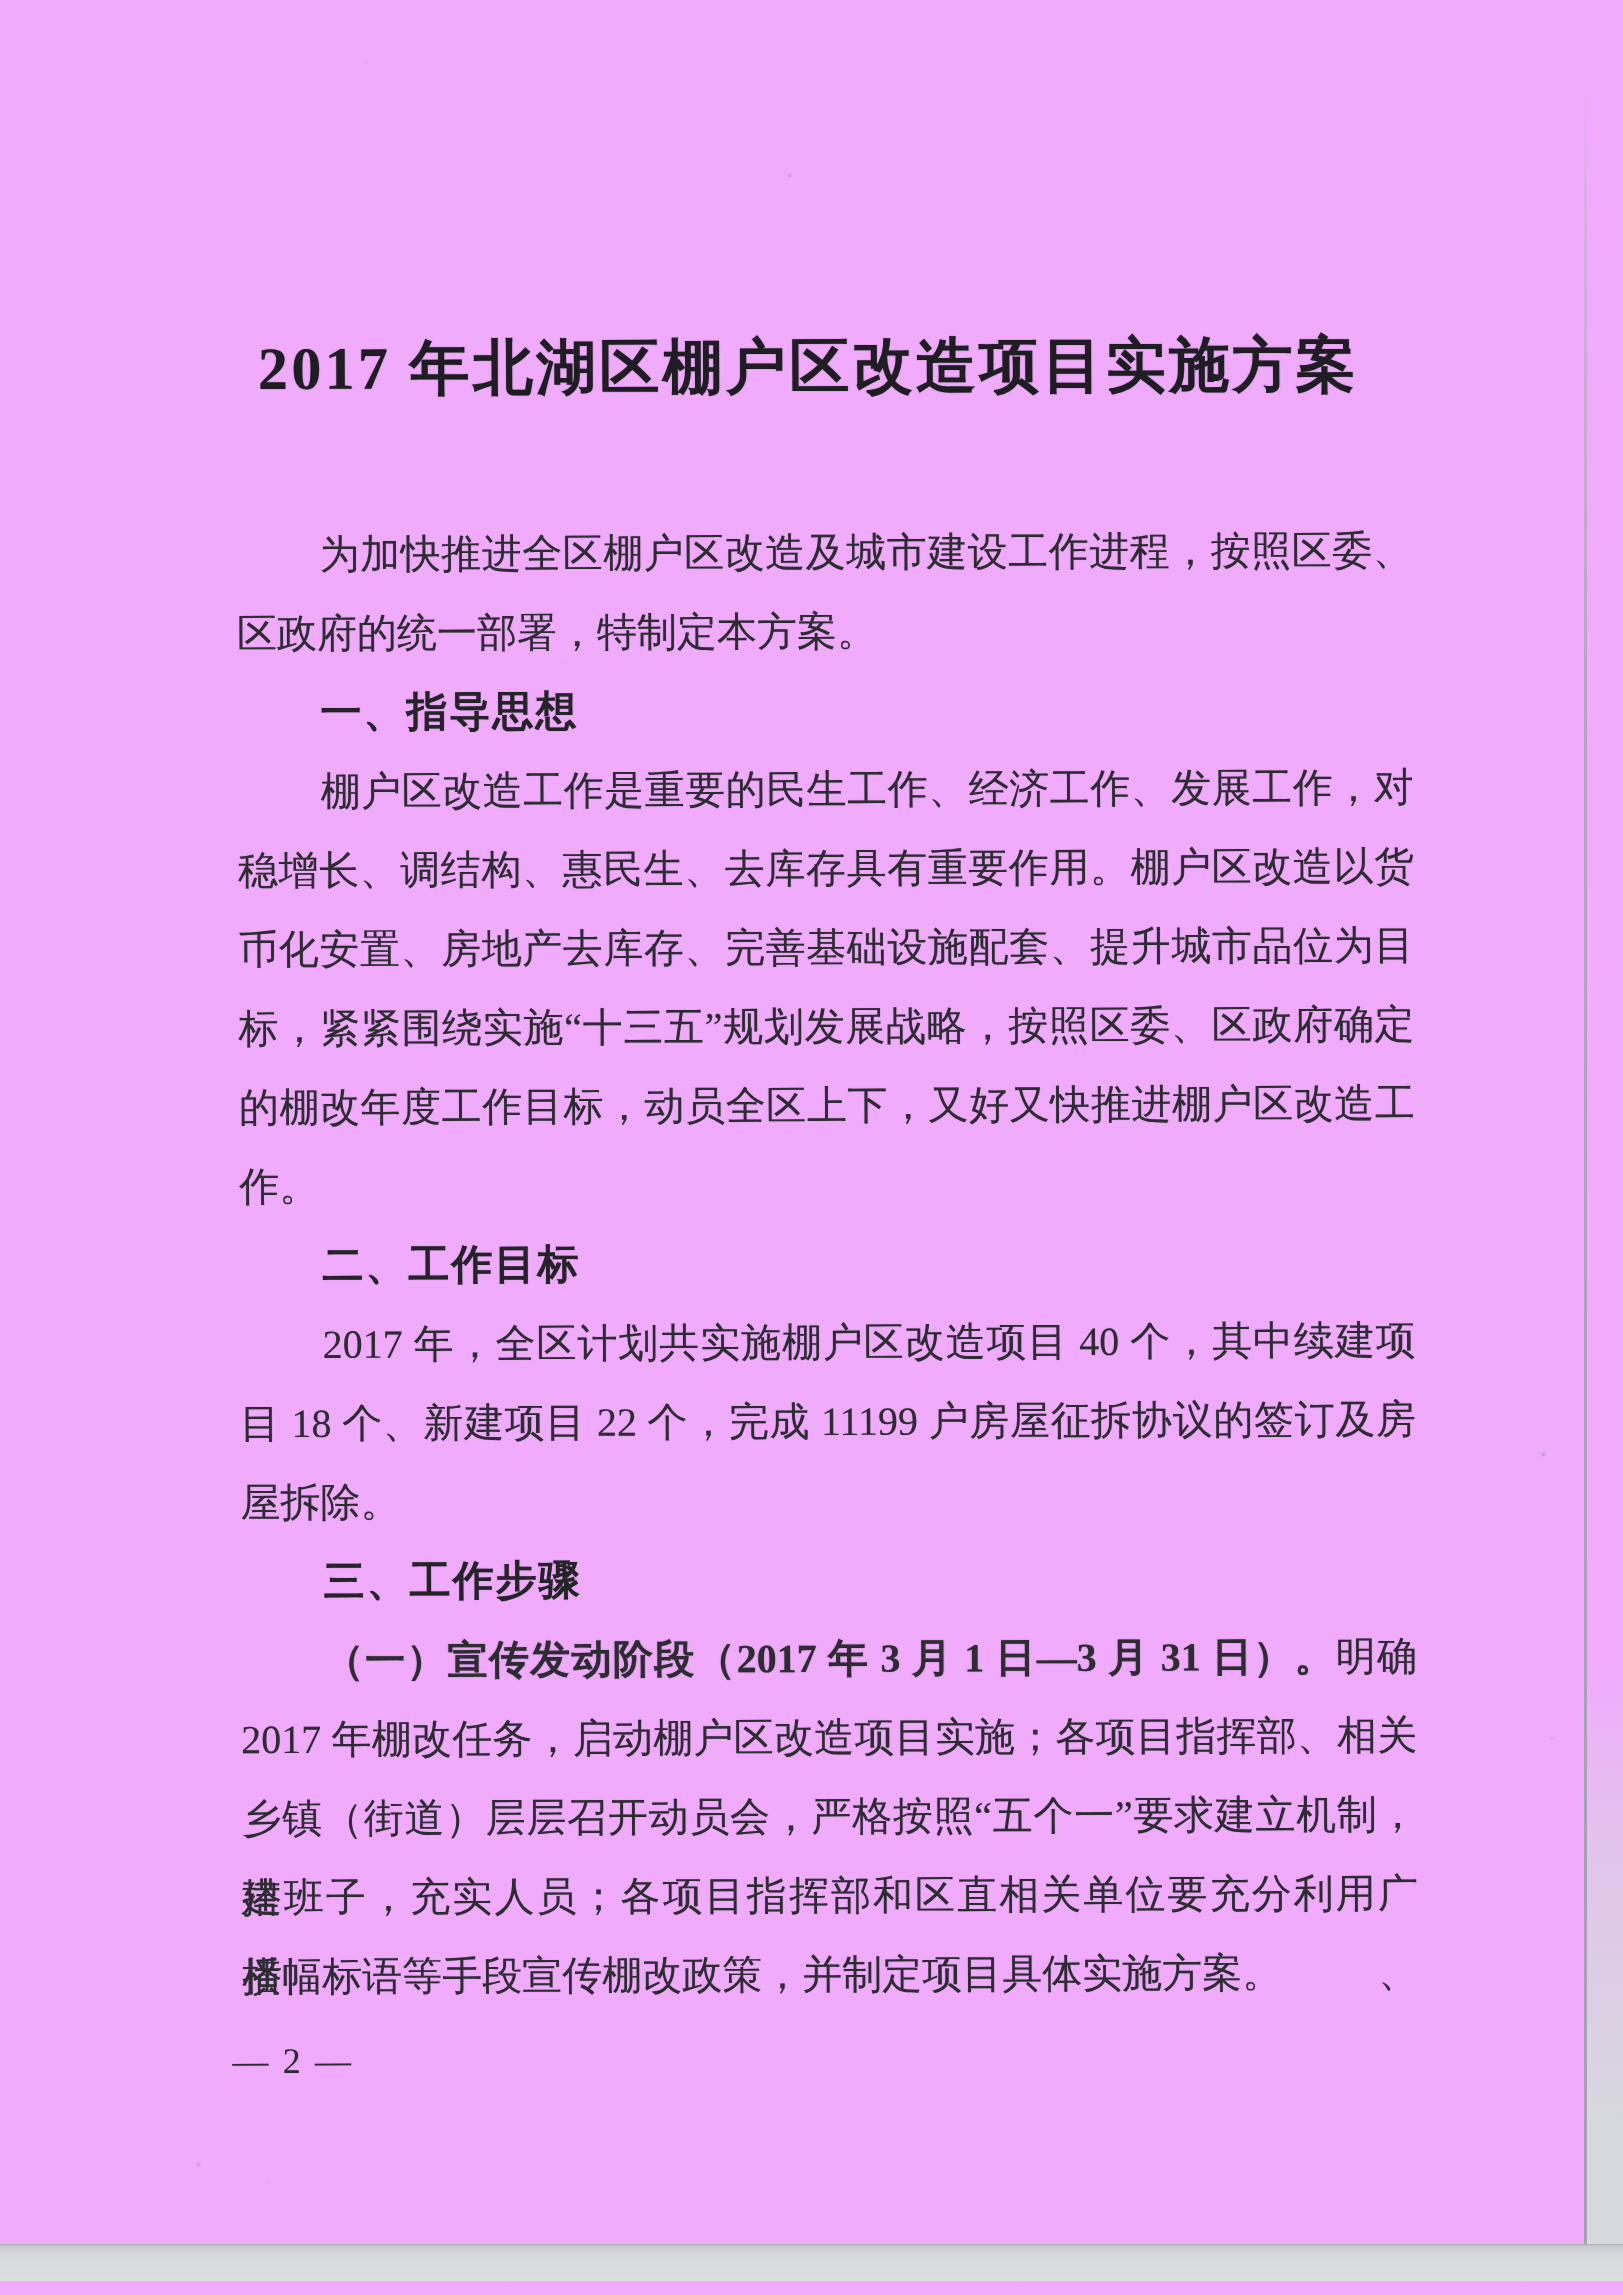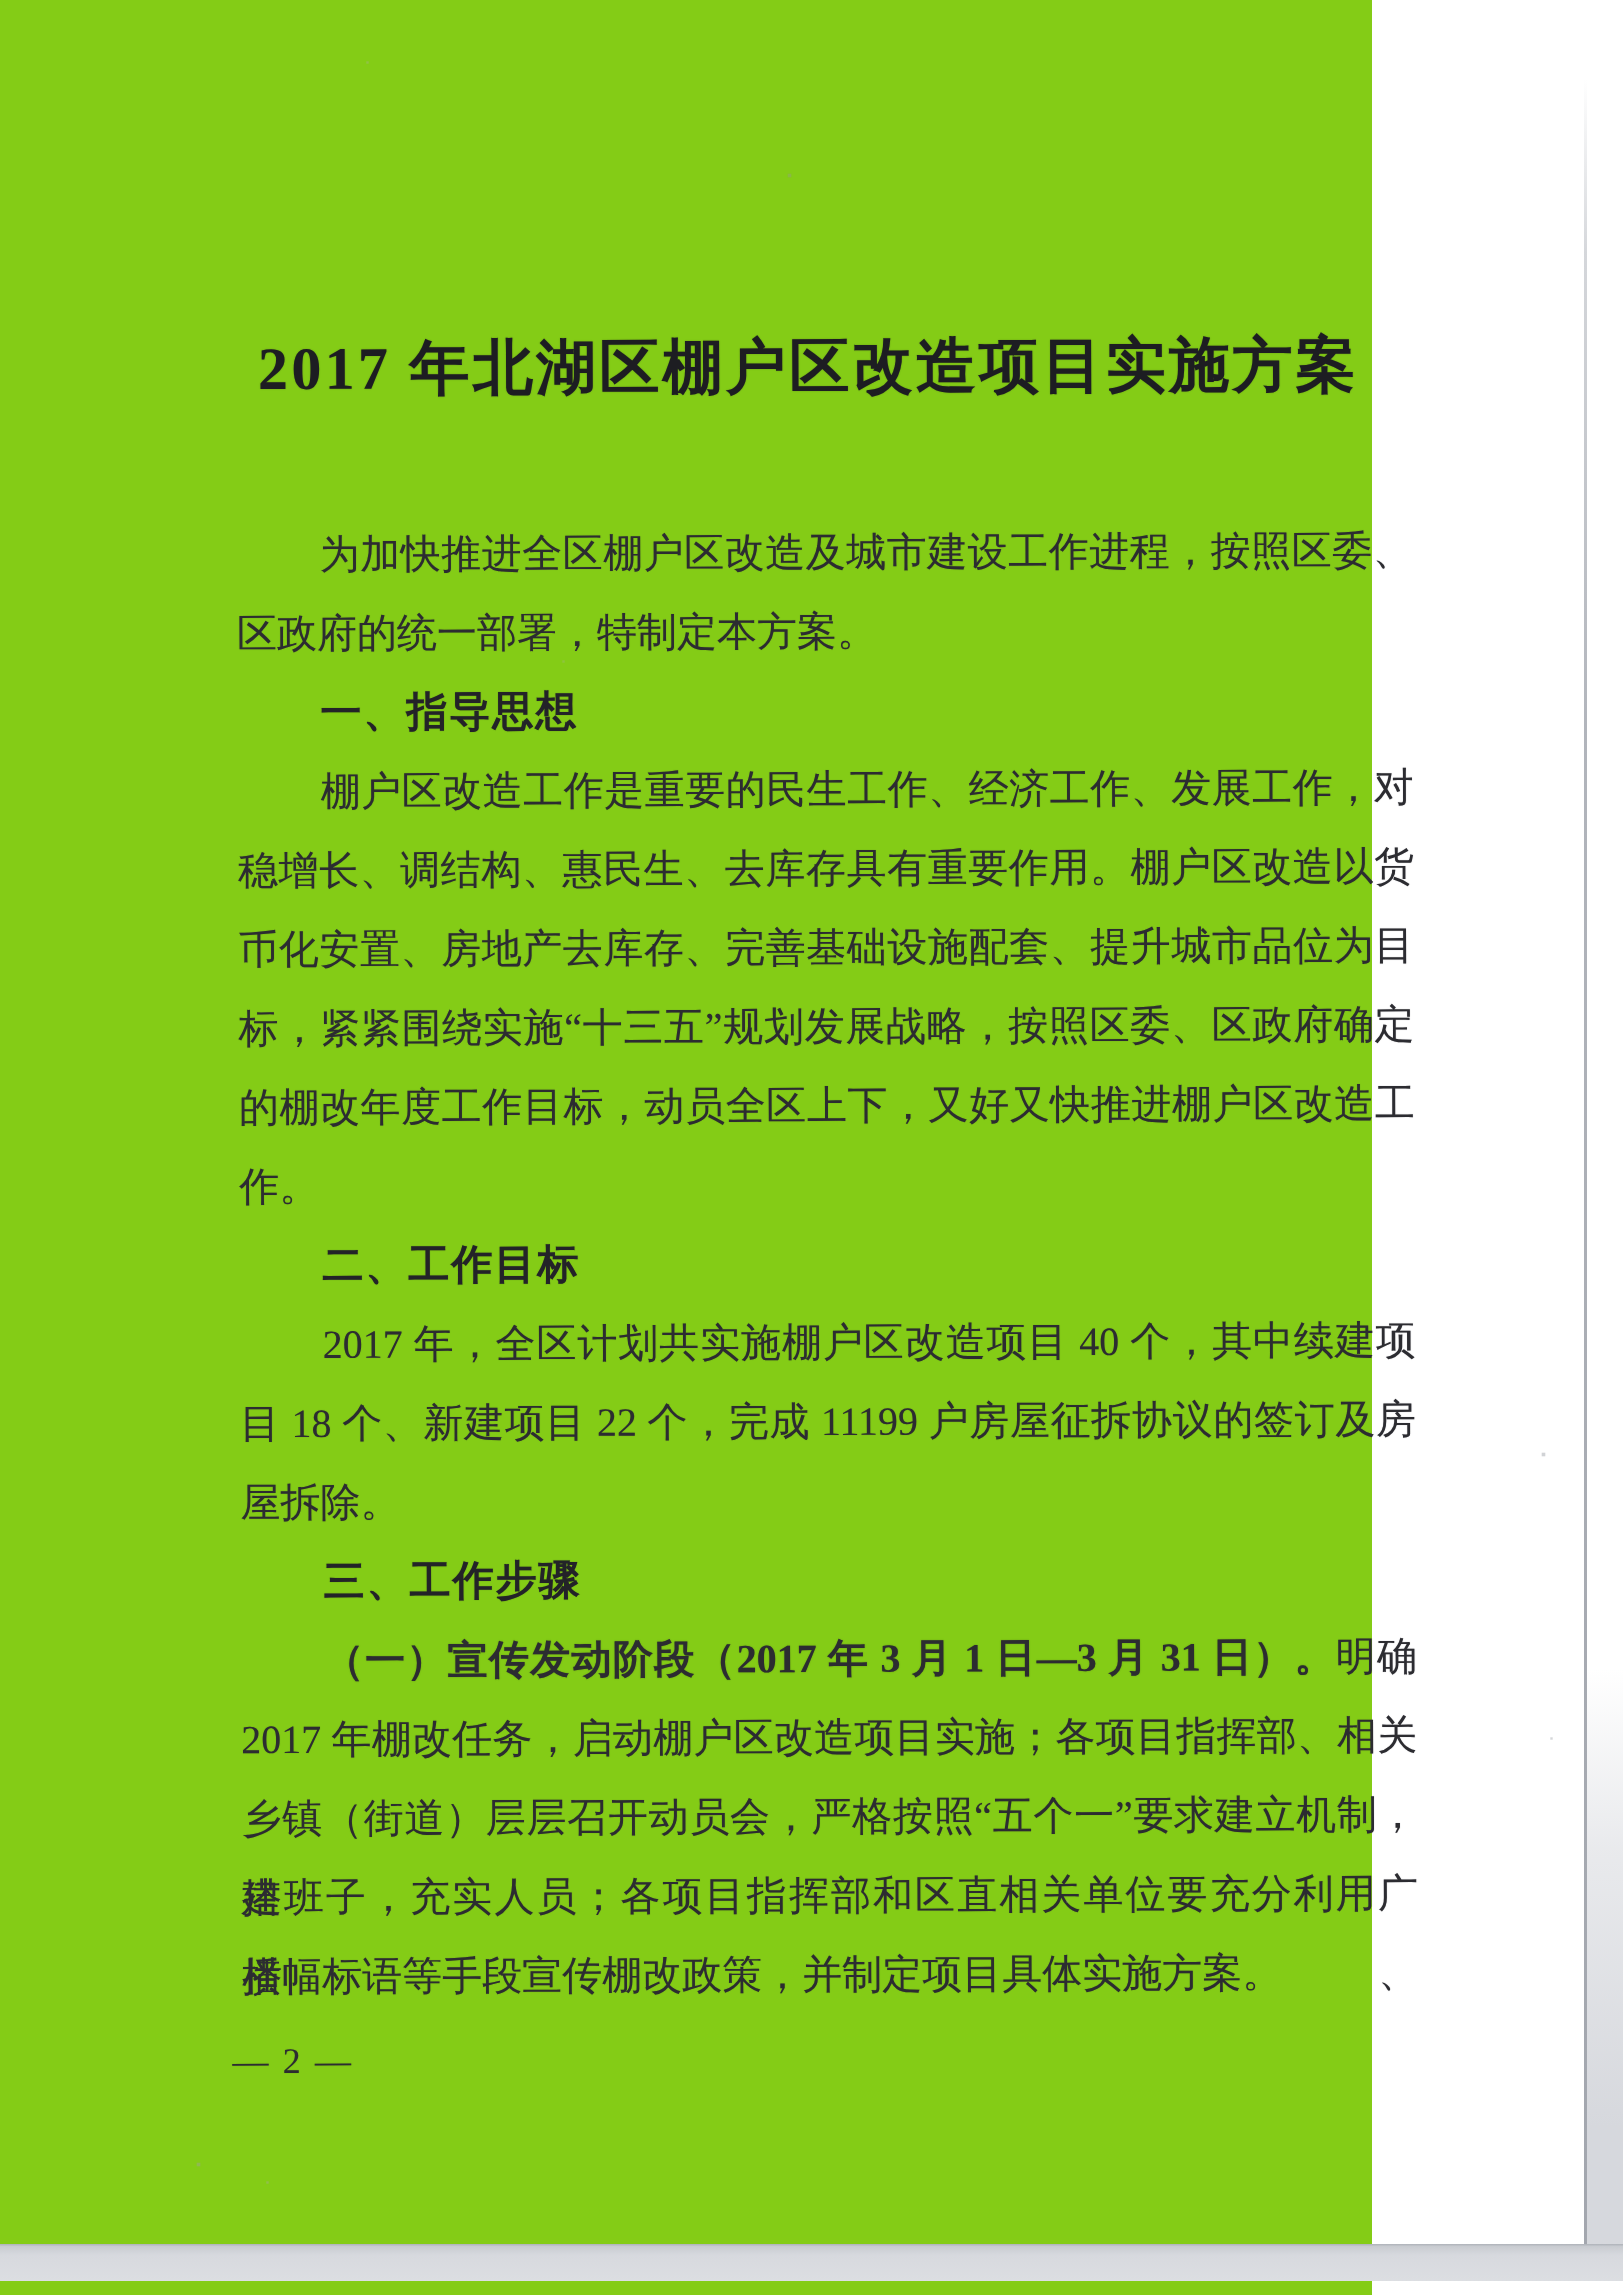--- a/index.html
+++ b/index.html
@@ -3,22 +3,22 @@
 <meta charset="utf-8">
 <style>
   html,body{margin:0;padding:0;}
   body{
     width:1623px;height:2295px;
     background:#ffffff;
     font-family:"Liberation Serif","DejaVu Serif",serif;
     position:relative;overflow:hidden;
   }
   .canvas{
-    position:absolute;left:0;top:0;width:1372px;height:2295px;
-    background:#84cc16;
+    position:absolute;left:0;top:0;width:1623px;height:2295px;
+    background:#f0abfc;
   }
   
   .sheet{
     position:absolute;left:0;top:0;width:1623px;height:2295px;
     transform:rotate(-0.22deg);
     transform-origin:812px 1145px;
     color:#2c2c31;
   }
   .title{
     position:absolute;left:0;top:325px;width:1623px;height:85px;

